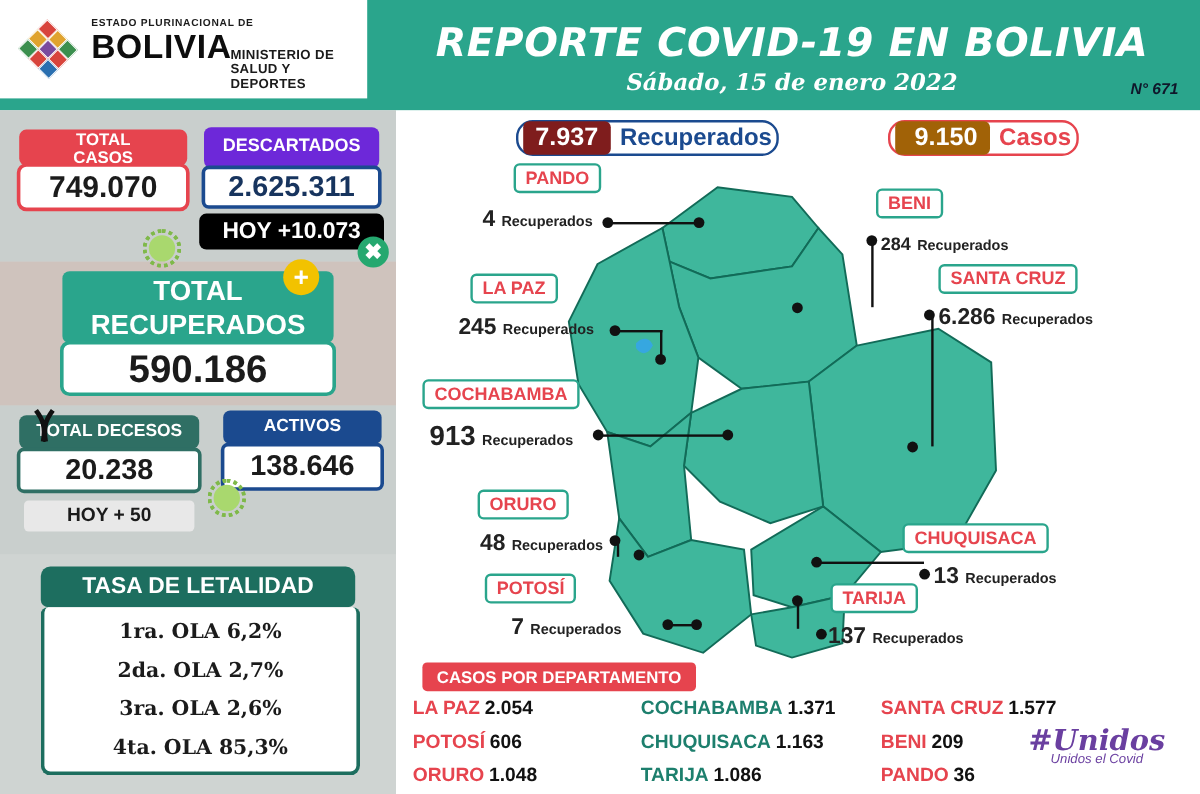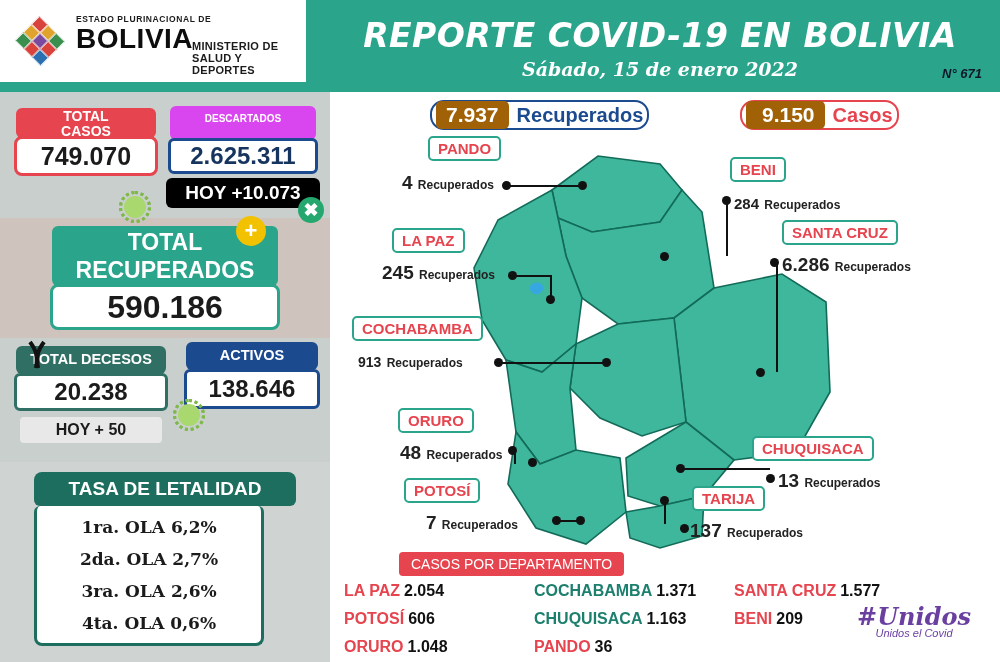--- a/index.html
+++ b/index.html
@@ -76,22 +76,22 @@
   }
   .total-casos-val {
     left: 14px; top: 44px; width: 144px; height: 40px; background: #fff;
     border: 3px solid #e6444e; border-radius: 8px;
     display: flex; align-items: center; justify-content: center;
     font-size: 25px; font-weight: bold; color: #1b1b1b;
   }
   
   .descartados {
     left: 170px; top: 14px; width: 146px; height: 34px;
-    background: #d946ef; color: #fff; text-align: center;
-    font-size: 10px; font-weight: bold; padding-top: 7px;
+    background: #6d28d9; color: #fff; text-align: center;
+    font-size: 15px; font-weight: bold; padding-top: 7px;
   }
   .descartados-val {
     left: 168px; top: 46px; width: 150px; height: 36px; background: #fff;
     border: 3px solid #1b4a8f; border-radius: 6px;
     display: flex; align-items: center; justify-content: center;
     font-size: 24px; font-weight: bold; color: #17345e;
   }
   .descartados-hoy {
     left: 166px; top: 86px; width: 154px; height: 30px;
     background: #000000; color: #fff;
@@ -156,41 +156,41 @@
     font-size: 24px; font-weight: bold; color: #1b1b1b;
   }
   
   .letal-head {
     left: 34px; top: 380px; width: 262px; height: 34px;
     background: #1d6e5f; color: #fff; text-align: center;
     font-size: 19px; font-weight: bold; padding-top: 6px;
     border-top-left-radius: 8px; border-top-right-radius: 8px;
   }
   .letal-body {
-    left: 34px; top: 414px; width: 230px; height: 140px; background: #fff;
+    left: 34px; top: 414px; width: 266px; height: 140px; background: #fff;
     border: 3px solid #1d6e5f; border-top: none;
     border-bottom-left-radius: 8px; border-bottom-right-radius: 8px;
     padding-top: 5px;
   }
   .letal-row {
     text-align: center; font-size: 17px; font-weight: bold; color: #1b1b1b;
     line-height: 32px; font-family: "DejaVu Serif", serif;
   }
 
   
   .map-area {
     position: absolute; left: 330px; top: 92px; width: 670px; height: 458px;
     background: #ffffff;
   }
   .pill {
     position: absolute; border-radius: 14px; display: flex; align-items: center;
     height: 30px; padding: 0 4px;
   }
   .pill-num {
-    background: #a16207; color: #fff; font-size: 21px; font-weight: bold;
+    background: #7f1d1d; color: #fff; font-size: 21px; font-weight: bold;
     padding: 2px 10px; border-radius: 5px; margin-right: 8px;
   }
   .pill-num.red { background: #a16207; padding-left: 16px; }
   .pill-lbl { font-size: 20px; font-weight: bold; color: #1b4a8f; }
   .pill-lbl.red { color: #e6444e; }
   .pill-rec { left: 100px; top: 8px; border: 2px solid #1b4a8f; }
   .pill-cas { left: 410px; top: 8px; border: 2px solid #e6444e; }
 
   .dept-label {
     position: absolute; background: #fff; border: 2px solid #2aa58c;
@@ -207,21 +207,21 @@
   }
   .lead { position: absolute; background: #111; }
 
   
   .bottom {
     position: absolute; left: 330px; top: 550px; width: 670px; height: 112px;
     background: #ffffff;
   }
   .bottom-head {
     position: absolute; left: 22px; top: 2px; background: #e6444e; color: #fff;
-    font-size: 14px; font-weight: normal; padding: 4px 12px; border-radius: 4px; margin-left: 47px;
+    font-size: 14px; font-weight: bold; padding: 4px 12px; border-radius: 4px;
   }
   .dep-grid {
     position: absolute; left: 14px; top: 28px; width: 560px;
     display: grid; grid-template-columns: 190px 200px 170px;
     row-gap: 2px;
   }
   .dep-cell { font-size: 16px; font-weight: bold; white-space: nowrap; line-height: 26px; }
   .dep-cell .nm { color: #e6444e; }
   .dep-cell .nm.teal { color: #1d7f6d; }
   .dep-cell .vl { color: #111; margin-left: 4px; }
@@ -307,21 +307,21 @@
 
   <div class="card activos">ACTIVOS</div>
   <div class="card activos-val">138.646</div>
   <div class="virus" style="left:178px;top:312px;width:22px;height:22px;"></div>
 
   <div class="card letal-head">TASA DE LETALIDAD</div>
   <div class="card letal-body">
     <div class="letal-row">1ra. OLA 6,2%</div>
     <div class="letal-row">2da. OLA 2,7%</div>
     <div class="letal-row">3ra. OLA 2,6%</div>
-    <div class="letal-row">4ta. OLA 0,6%</div>
+    <div class="letal-row">4ta. OLA 85,3%</div>
   </div>
 </div>
 
 <div class="map-area">
 
   <div class="pill pill-rec">
     <span class="pill-num">7.937</span>
     <span class="pill-lbl">Recuperados</span>
   </div>
   <div class="pill pill-cas">
@@ -372,21 +372,21 @@
   <div class="lead" style="left:220px;top:183px;width:2px;height:24px"></div>
   <div class="dot" style="left:216px;top:203px"></div>
 
   <div class="dept-label" style="left:452px;top:128px">SANTA CRUZ</div>
   <div class="dept-val" style="left:452px;top:162px"><span style="font-size:19px">6.286</span> <span>Recuperados</span></div>
   <div class="dot" style="left:440px;top:166px"></div>
   <div class="lead" style="left:446px;top:170px;width:2px;height:110px"></div>
   <div class="dot" style="left:426px;top:276px"></div>
 
   <div class="dept-label" style="left:22px;top:224px">COCHABAMBA</div>
-  <div class="dept-val" style="left:28px;top:258px"><span style="font-size:14px">913</span> <span>Recuperados</span></div>
+  <div class="dept-val" style="left:28px;top:258px"><span style="font-size:23px">913</span> <span>Recuperados</span></div>
   <div class="dot" style="left:164px;top:266px"></div>
   <div class="lead" style="left:170px;top:270px;width:106px;height:2px"></div>
   <div class="dot" style="left:272px;top:266px"></div>
 
   <div class="dept-label" style="left:68px;top:316px">ORURO</div>
   <div class="dept-val" style="left:70px;top:350px"><span style="font-size:19px">48</span> <span>Recuperados</span></div>
   <div class="dot" style="left:178px;top:354px"></div>
   <div class="lead" style="left:184px;top:358px;width:2px;height:14px"></div>
   <div class="dot" style="left:198px;top:366px"></div>
 
@@ -412,19 +412,20 @@
 <div class="bottom">
   <div class="bottom-head">CASOS POR DEPARTAMENTO</div>
   <div class="dep-grid">
     <div class="dep-cell"><span class="nm">LA PAZ</span><span class="vl">2.054</span></div>
     <div class="dep-cell"><span class="nm teal">COCHABAMBA</span><span class="vl">1.371</span></div>
     <div class="dep-cell"><span class="nm">SANTA CRUZ</span><span class="vl">1.577</span></div>
     <div class="dep-cell"><span class="nm">POTOSÍ</span><span class="vl">606</span></div>
     <div class="dep-cell"><span class="nm teal">CHUQUISACA</span><span class="vl">1.163</span></div>
     <div class="dep-cell"><span class="nm">BENI</span><span class="vl">209</span></div>
     <div class="dep-cell"><span class="nm">ORURO</span><span class="vl">1.048</span></div>
+    <div class="dep-cell"><span class="nm teal">TARIJA</span><span class="vl">1.086</span></div>
     <div class="dep-cell"><span class="nm">PANDO</span><span class="vl">36</span></div>
   </div>
   <div class="unidos">
     <div class="unidos-main">#Unidos</div>
     <div class="unidos-sub">Unidos el Covid</div>
   </div>
 </div>
 
 </body></html>

